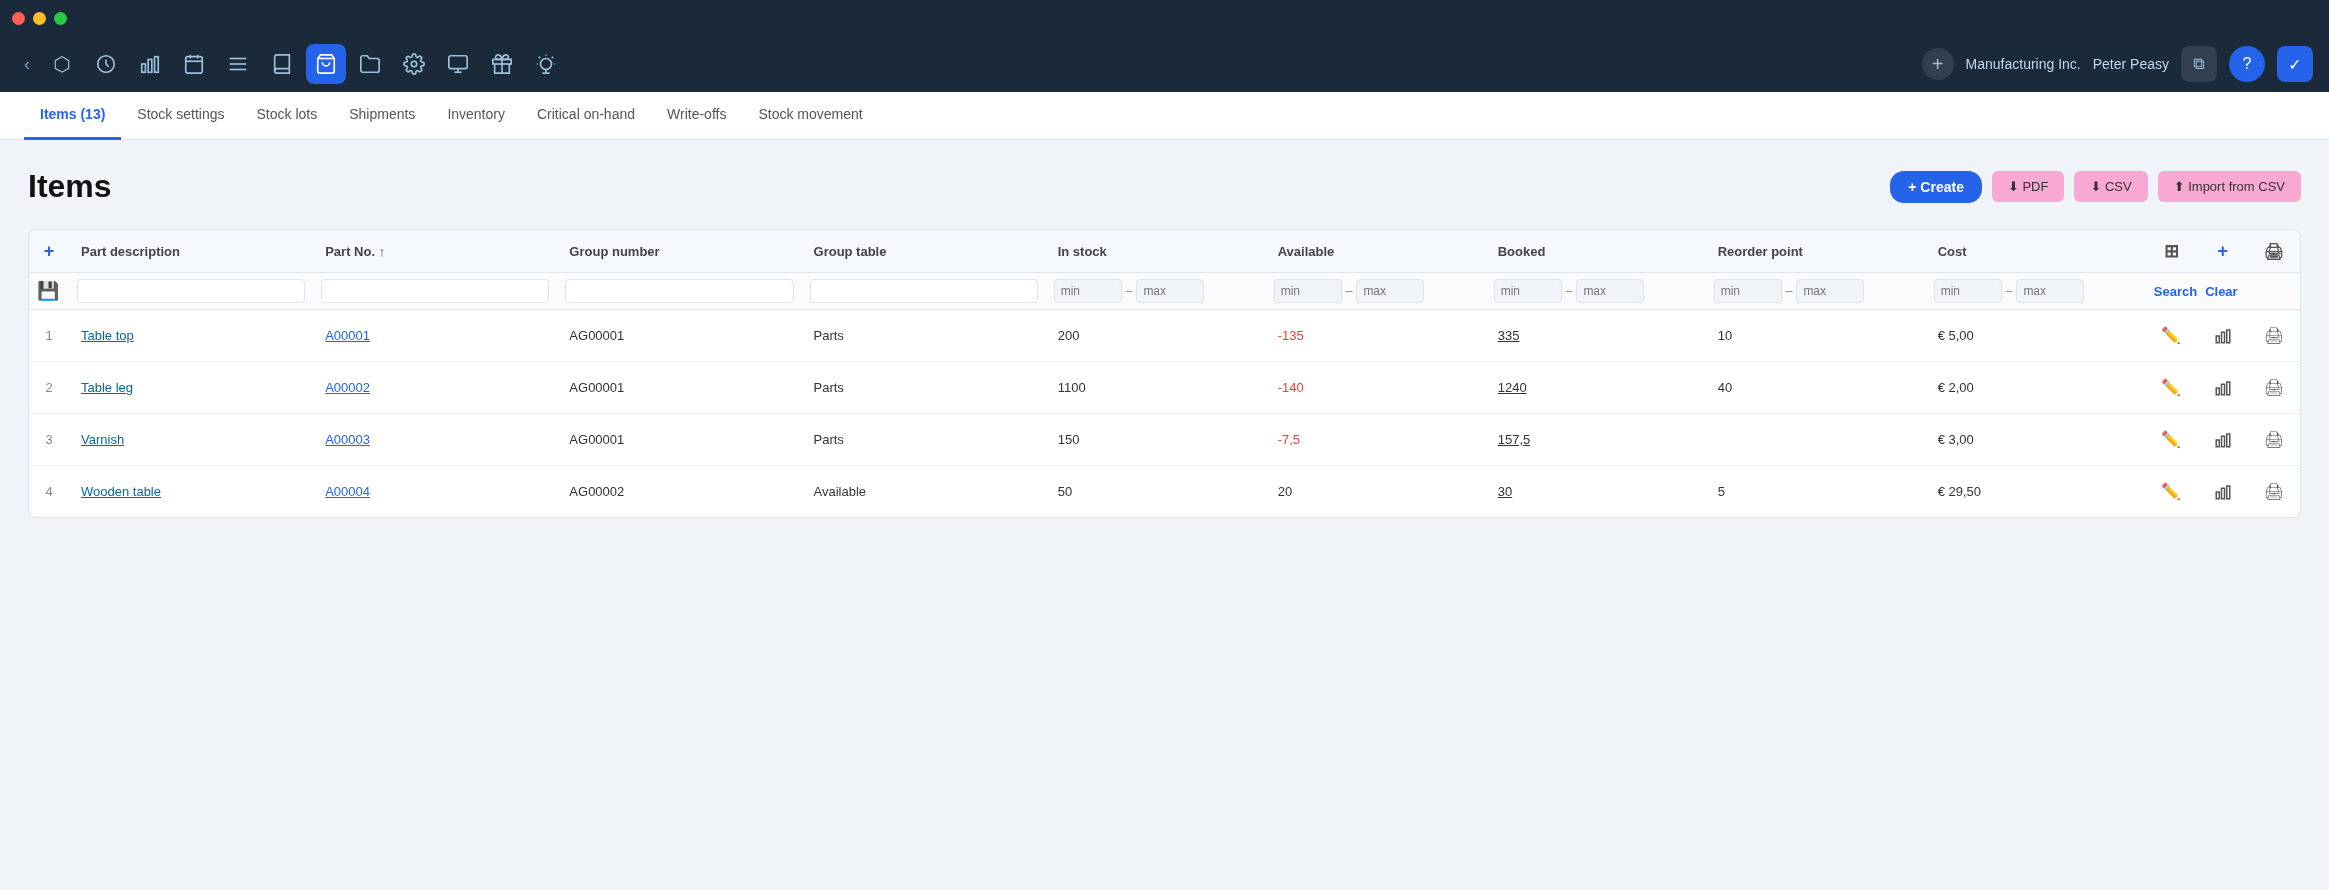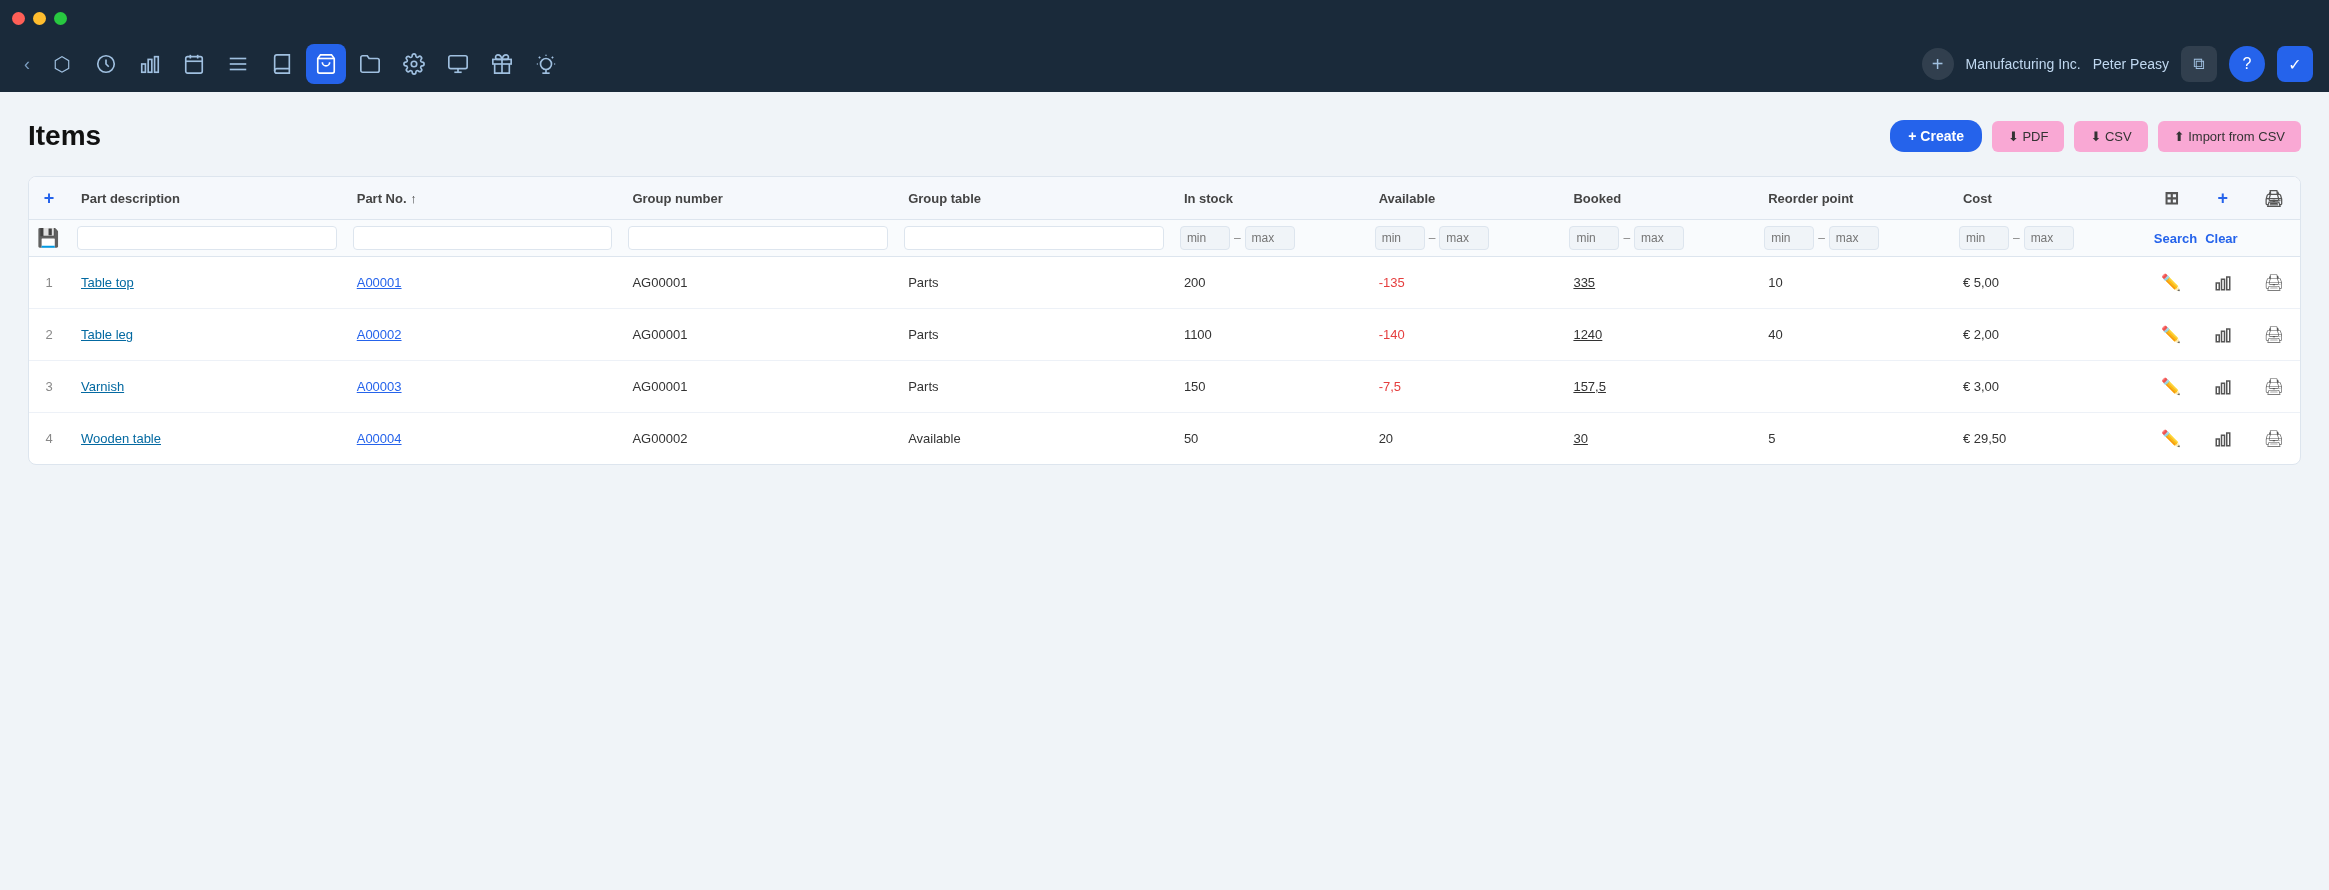--- a/index.html
+++ b/index.html
@@ -122,21 +122,21 @@
       overflow: auto;
     }
 
     .page-header {
       display: flex;
       align-items: center;
       justify-content: space-between;
       margin-bottom: 24px;
     }
     .page-title {
-      font-size: 28px;
+      font-size: 32px;
       font-weight: 700;
       color: #111;
     }
     .header-actions { display: flex; gap: 10px; align-items: center; }
 
     .create-btn {
       background: #2563eb;
       color: white;
       border: none;
       border-radius: 14px;
@@ -203,21 +203,21 @@
       background: #fff;
       color: #333;
     }
 
     .range-filter {
       display: flex;
       align-items: center;
       gap: 4px;
     }
     .range-input {
-      width: 50px;
+      width: 68px;
       border: 1px solid #dde5ee;
       border-radius: 4px;
       padding: 4px 6px;
       font-size: 12px;
       background: #f0f4f8;
       color: #888;
     }
     .range-sep { color: #888; font-size: 12px; }
 
     .filter-actions {
@@ -374,20 +374,30 @@
     <div class="nav-right">
       <button class="nav-plus-btn">+</button>
       <span>Manufacturing Inc.</span>
       <span>Peter Peasy</span>
       <button class="nav-layout-btn">⧉</button>
       <button class="nav-help-btn">?</button>
       <button class="nav-checkbox-btn">✓</button>
     </div>
   </div>
 
+  <div class="sub-nav">
+    <div class="sub-nav-item active">Items (13)</div>
+    <div class="sub-nav-item">Stock settings</div>
+    <div class="sub-nav-item">Stock lots</div>
+    <div class="sub-nav-item">Shipments</div>
+    <div class="sub-nav-item">Inventory</div>
+    <div class="sub-nav-item">Critical on-hand</div>
+    <div class="sub-nav-item">Write-offs</div>
+    <div class="sub-nav-item">Stock movement</div>
+  </div>
 
   <div class="content">
 
     <div class="page-header">
       <h1 class="page-title">Items</h1>
       <div class="header-actions">
         <button class="create-btn">+ Create</button>
         <button class="action-btn">⬇ PDF</button>
         <button class="action-btn">⬇ CSV</button>
         <button class="action-btn">⬆ Import from CSV</button>

